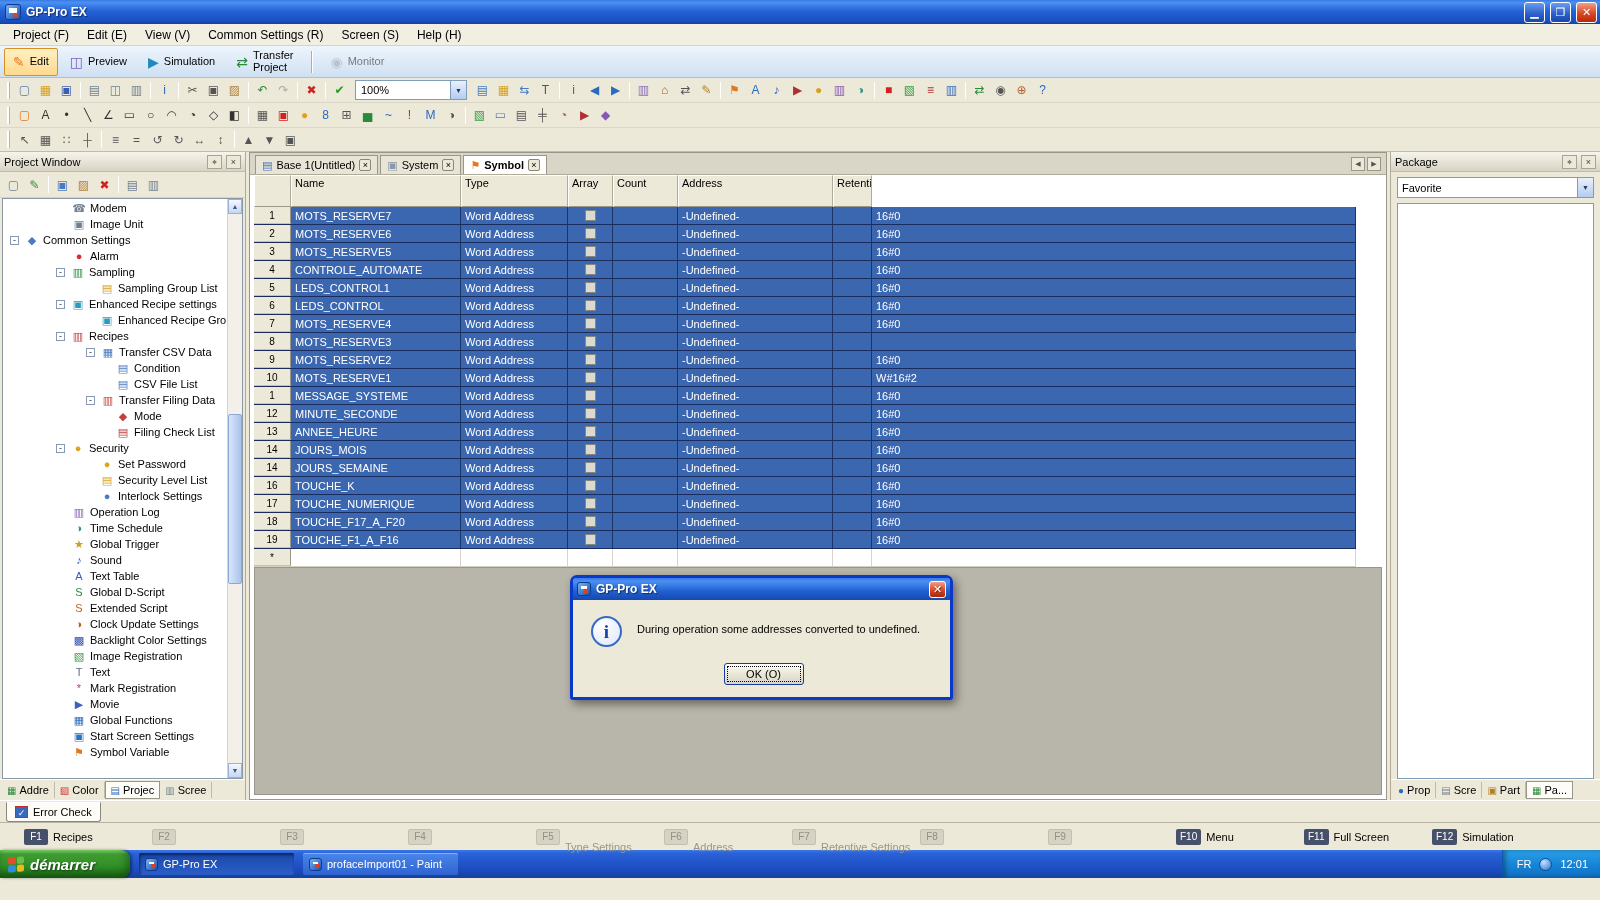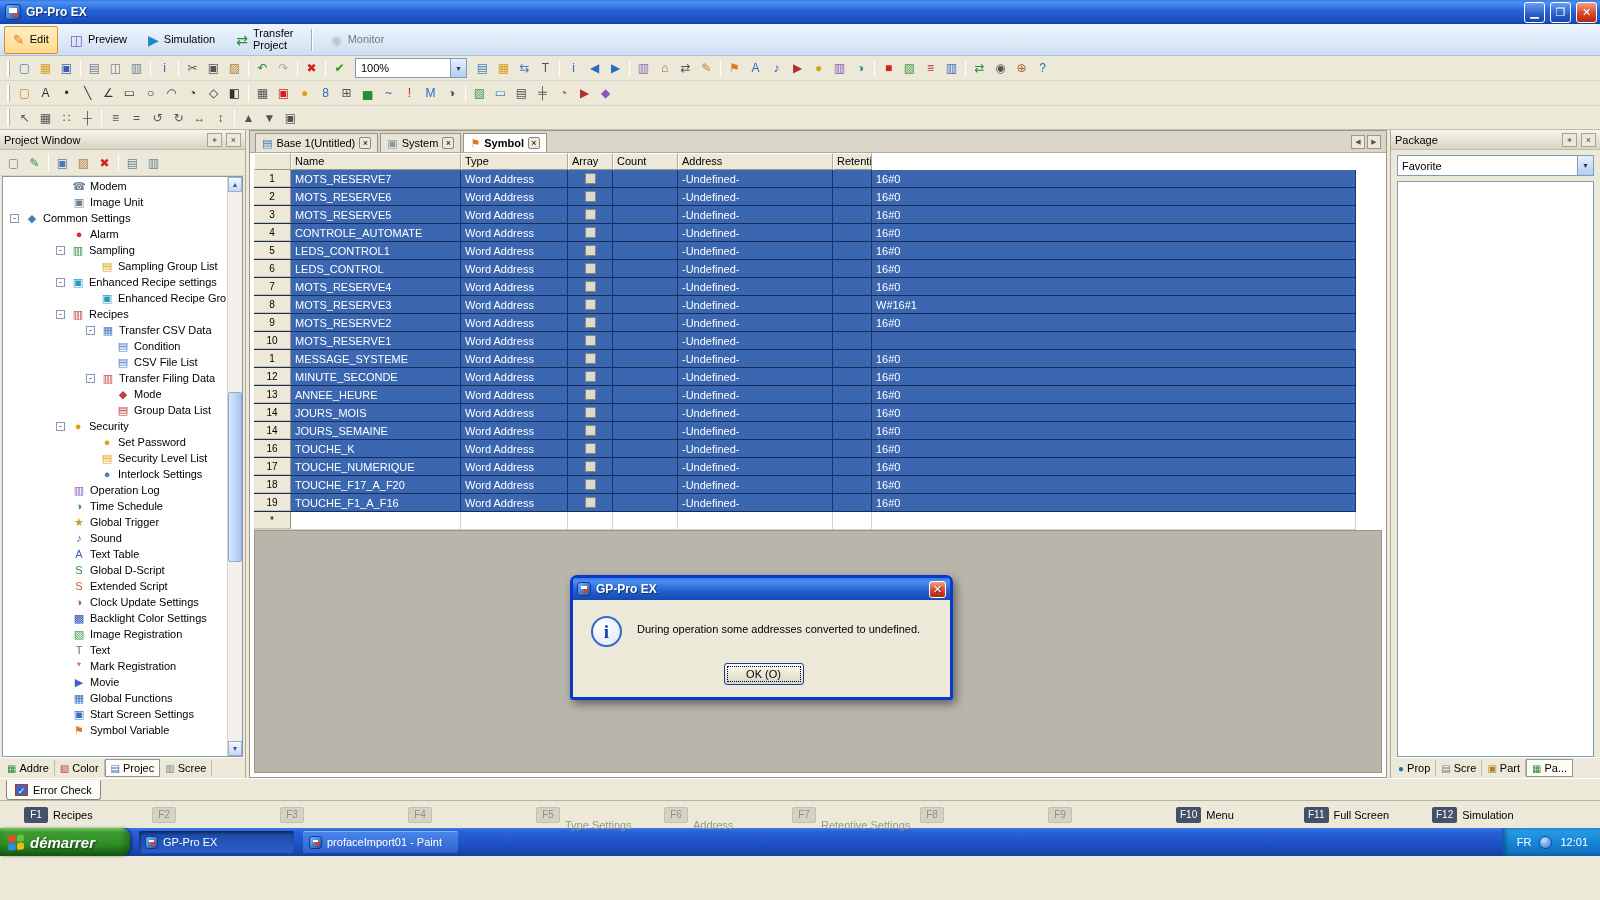--- a/index.html
+++ b/index.html
@@ -89,21 +89,21 @@
   .tab-nav { margin-left:auto; margin-right:5px; align-self:center; display:flex; gap:2px; }
   .tn-btn { width:14px; height:14px; border:1px solid #9a968a; background:#ece9d8; font-size:7px; display:flex; align-items:center; justify-content:center; color:#555; }
 
   .edit-header { height:40px; flex:none; background:#fbf6e4; position:relative; }
   .eh-title { position:absolute; left:8px; top:7px; font-size:12px; }
   .utility { position:absolute; right:140px; top:21px; color:#0000c8; text-decoration:underline; font-size:11px; cursor:pointer; }
 
   
   .table { width:1102px; margin-left:4px; flex:none; }
   .t-head, .t-row { display:grid; grid-template-columns:37px 170px 107px 45px 65px 155px 39px 1fr; }
-  .t-head { height:17px; }
+  .t-head { height:32px; }
   .hcell { background:#ece9d8; border-top:1px solid #fff; border-left:1px solid #fff; border-right:1px solid #b0ab99;
     border-bottom:1px solid #9a968a; padding:1px 3px; font-size:11px; overflow:hidden; white-space:nowrap; }
   .t-row { height:18px; background:#3b66b0; color:#fff; border-bottom:1px solid #1a2c5e; }
   .t-row .cell { border-right:1px solid #1d3468; padding:0 4px; display:flex; align-items:center; overflow:hidden; white-space:nowrap; font-size:11px; }
   .t-row .num { background:#ece9d8; color:#000; display:flex; align-items:center; justify-content:center;
     border-right:1px solid #9a968a; border-bottom:1px solid #c6c2b2; font-size:10px; }
   .t-row .center-cell { justify-content:center; }
   .cb { width:11px; height:11px; background:#dcd9d0; border:1px solid #88857a; }
   .t-row.star { background:#fff; color:#000; border-bottom:1px solid #d4d0c0; }
   .t-row.star .cell { border-right:1px solid #d8d5c8; }
@@ -181,20 +181,28 @@
 <div class="screen">
 
   <div class="titlebar">
     <span class="app-icon"></span>
     <span class="title">GP-Pro EX</span>
     <span class="winbtn">▁</span>
     <span class="winbtn">❐</span>
     <span class="winbtn close">✕</span>
   </div>
 
+  <div class="menubar" id="menubar">
+      <div class="menu-item">Project (F)</div>
+      <div class="menu-item">Edit (E)</div>
+      <div class="menu-item">View (V)</div>
+      <div class="menu-item">Common Settings (R)</div>
+      <div class="menu-item">Screen (S)</div>
+      <div class="menu-item">Help (H)</div>
+    </div>
 
   <div class="modebar" id="modebar">
       <div class="mode-btn active">
         <span class="mode-icon" style="color: rgb(224, 122, 31);">✎</span>
         <span class="mode-label">Edit</span>
       </div>
       <div class="mode-btn normal">
         <span class="mode-icon" style="color: rgb(122, 95, 192);">◫</span>
         <span class="mode-label">Preview</span>
       </div>
@@ -588,21 +596,21 @@
               <span class="exp">-</span>
               <span class="ticon" style="color: rgb(192, 64, 64);">▥</span>
               <span class="tlabel">Transfer Filing Data</span>
             </div>
             <div class="tree-row" style="padding-left: 112px;">
               <span class="ticon" style="color: rgb(192, 64, 64);">◆</span>
               <span class="tlabel">Mode</span>
             </div>
             <div class="tree-row" style="padding-left: 112px;">
               <span class="ticon" style="color: rgb(192, 64, 64);">▤</span>
-              <span class="tlabel">Group Data List</span>
+              <span class="tlabel">Filing Check List</span>
             </div>
             <div class="tree-row" style="padding-left: 52px;">
               <span class="exp">-</span>
               <span class="ticon" style="color: rgb(224, 160, 32);">●</span>
               <span class="tlabel">Security</span>
             </div>
             <div class="tree-row" style="padding-left: 96px;">
               <span class="ticon" style="color: rgb(224, 160, 32);">●</span>
               <span class="tlabel">Set Password</span>
             </div>
@@ -825,21 +833,20 @@
             <div class="t-row">
               <div class="num">8</div>
               <div class="cell">MOTS_RESERVE3</div>
               <div class="cell">Word Address</div>
               <div class="cell center-cell">
                 <span class="cb"></span>
               </div>
               <div class="cell"></div>
               <div class="cell">-Undefined-</div>
               <div class="cell"></div>
-              <div class="cell">W#16#1</div>
             </div>
             <div class="t-row">
               <div class="num">9</div>
               <div class="cell">MOTS_RESERVE2</div>
               <div class="cell">Word Address</div>
               <div class="cell center-cell">
                 <span class="cb"></span>
               </div>
               <div class="cell"></div>
               <div class="cell">-Undefined-</div>
@@ -849,20 +856,21 @@
             <div class="t-row">
               <div class="num">10</div>
               <div class="cell">MOTS_RESERVE1</div>
               <div class="cell">Word Address</div>
               <div class="cell center-cell">
                 <span class="cb"></span>
               </div>
               <div class="cell"></div>
               <div class="cell">-Undefined-</div>
               <div class="cell"></div>
+              <div class="cell">W#16#2</div>
             </div>
             <div class="t-row">
               <div class="num">1</div>
               <div class="cell">MESSAGE_SYSTEME</div>
               <div class="cell">Word Address</div>
               <div class="cell center-cell">
                 <span class="cb"></span>
               </div>
               <div class="cell"></div>
               <div class="cell">-Undefined-</div>

